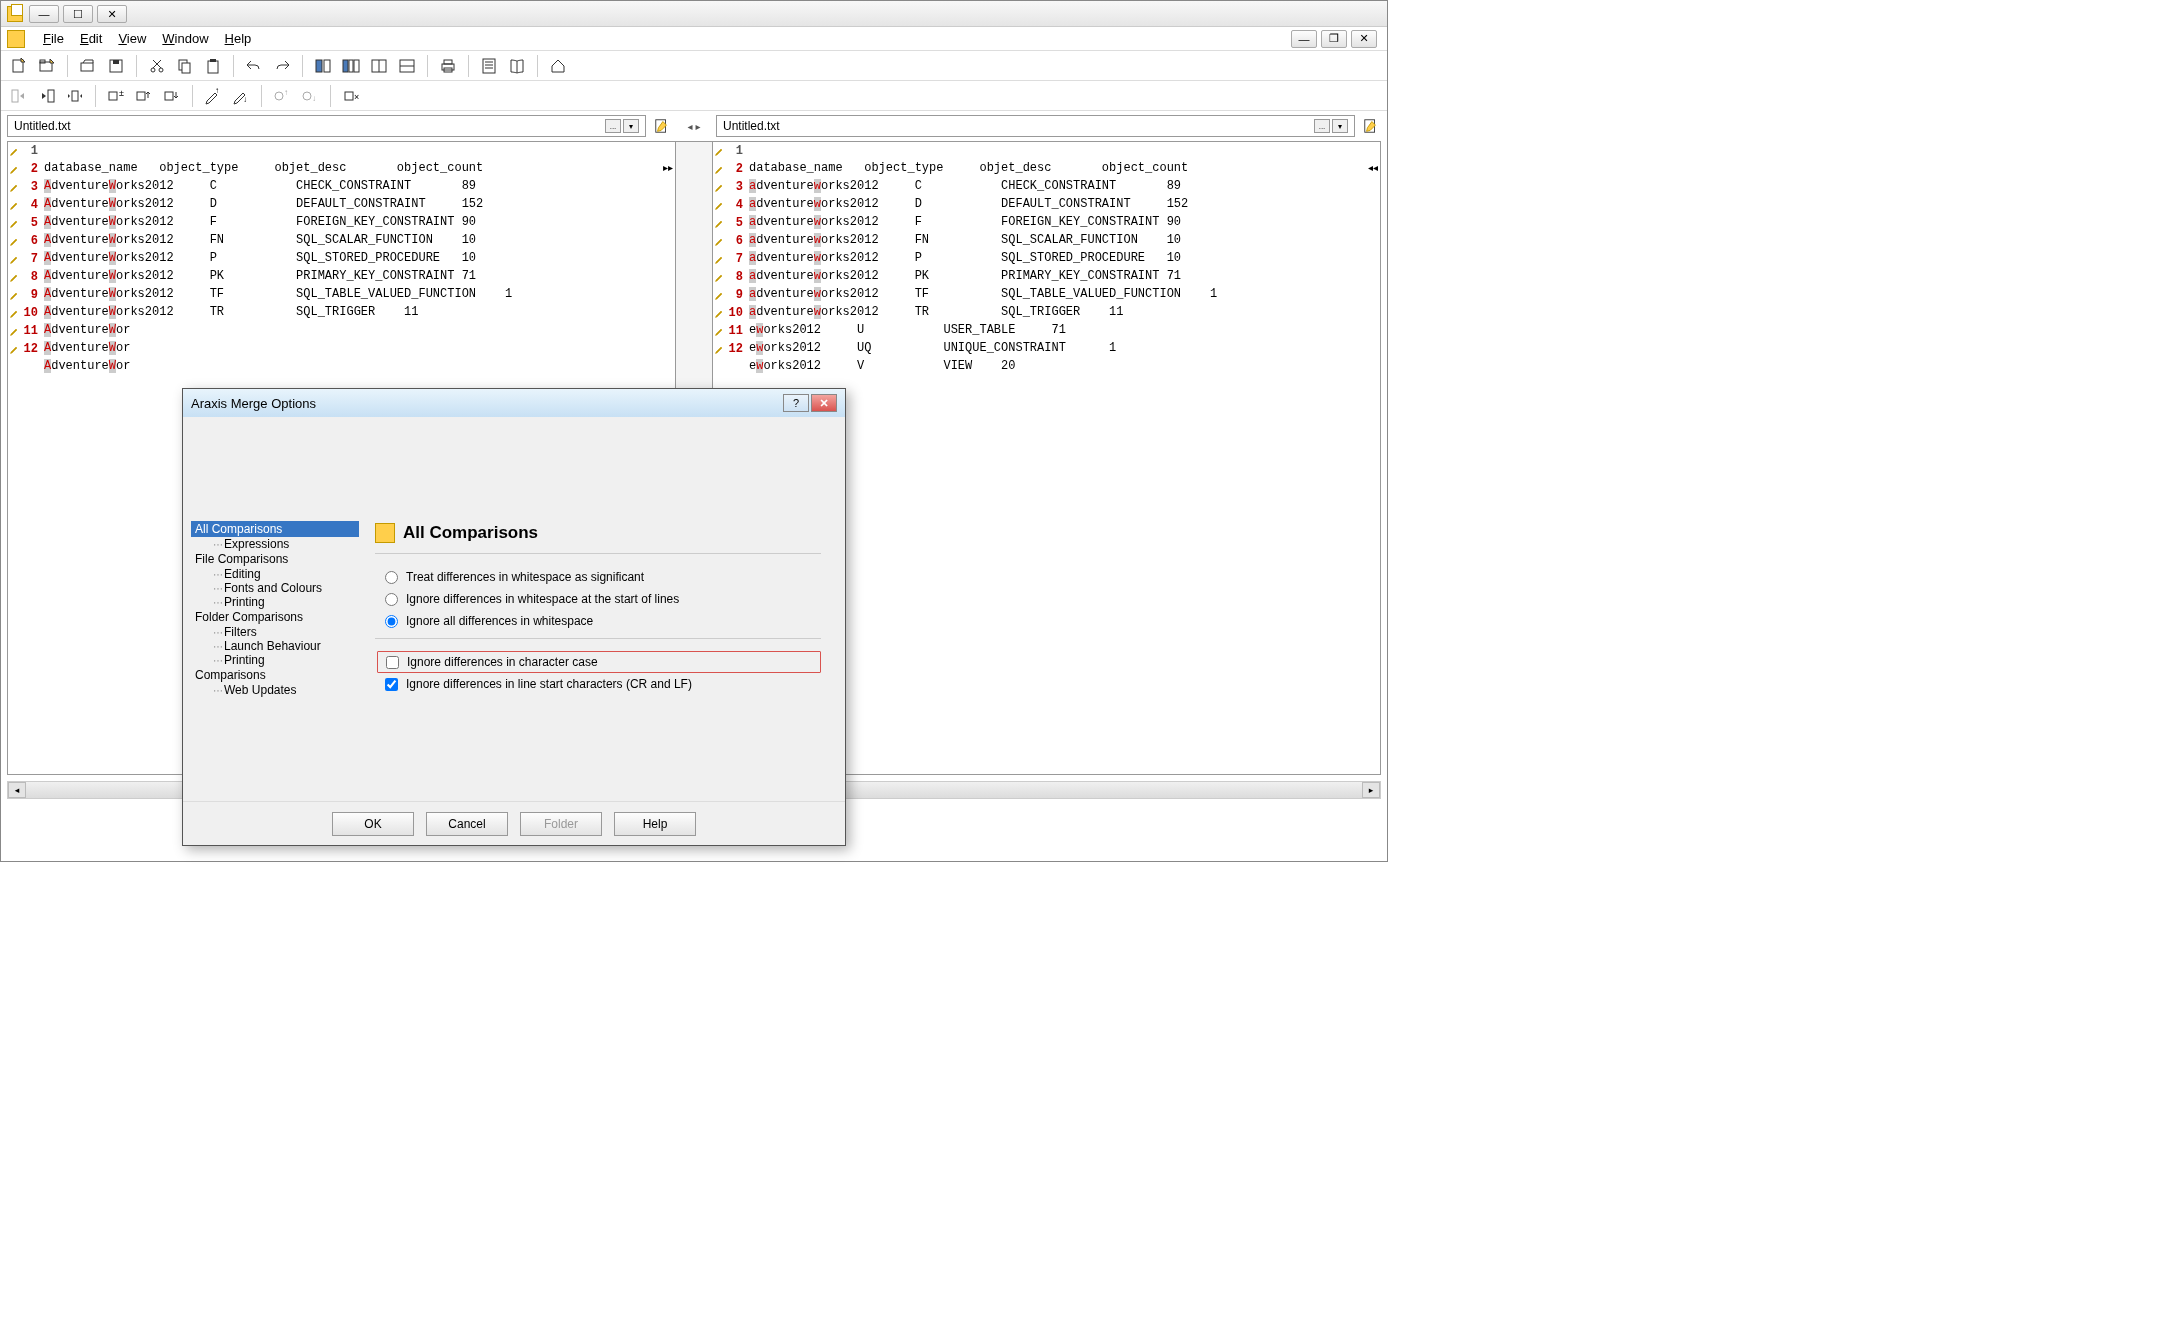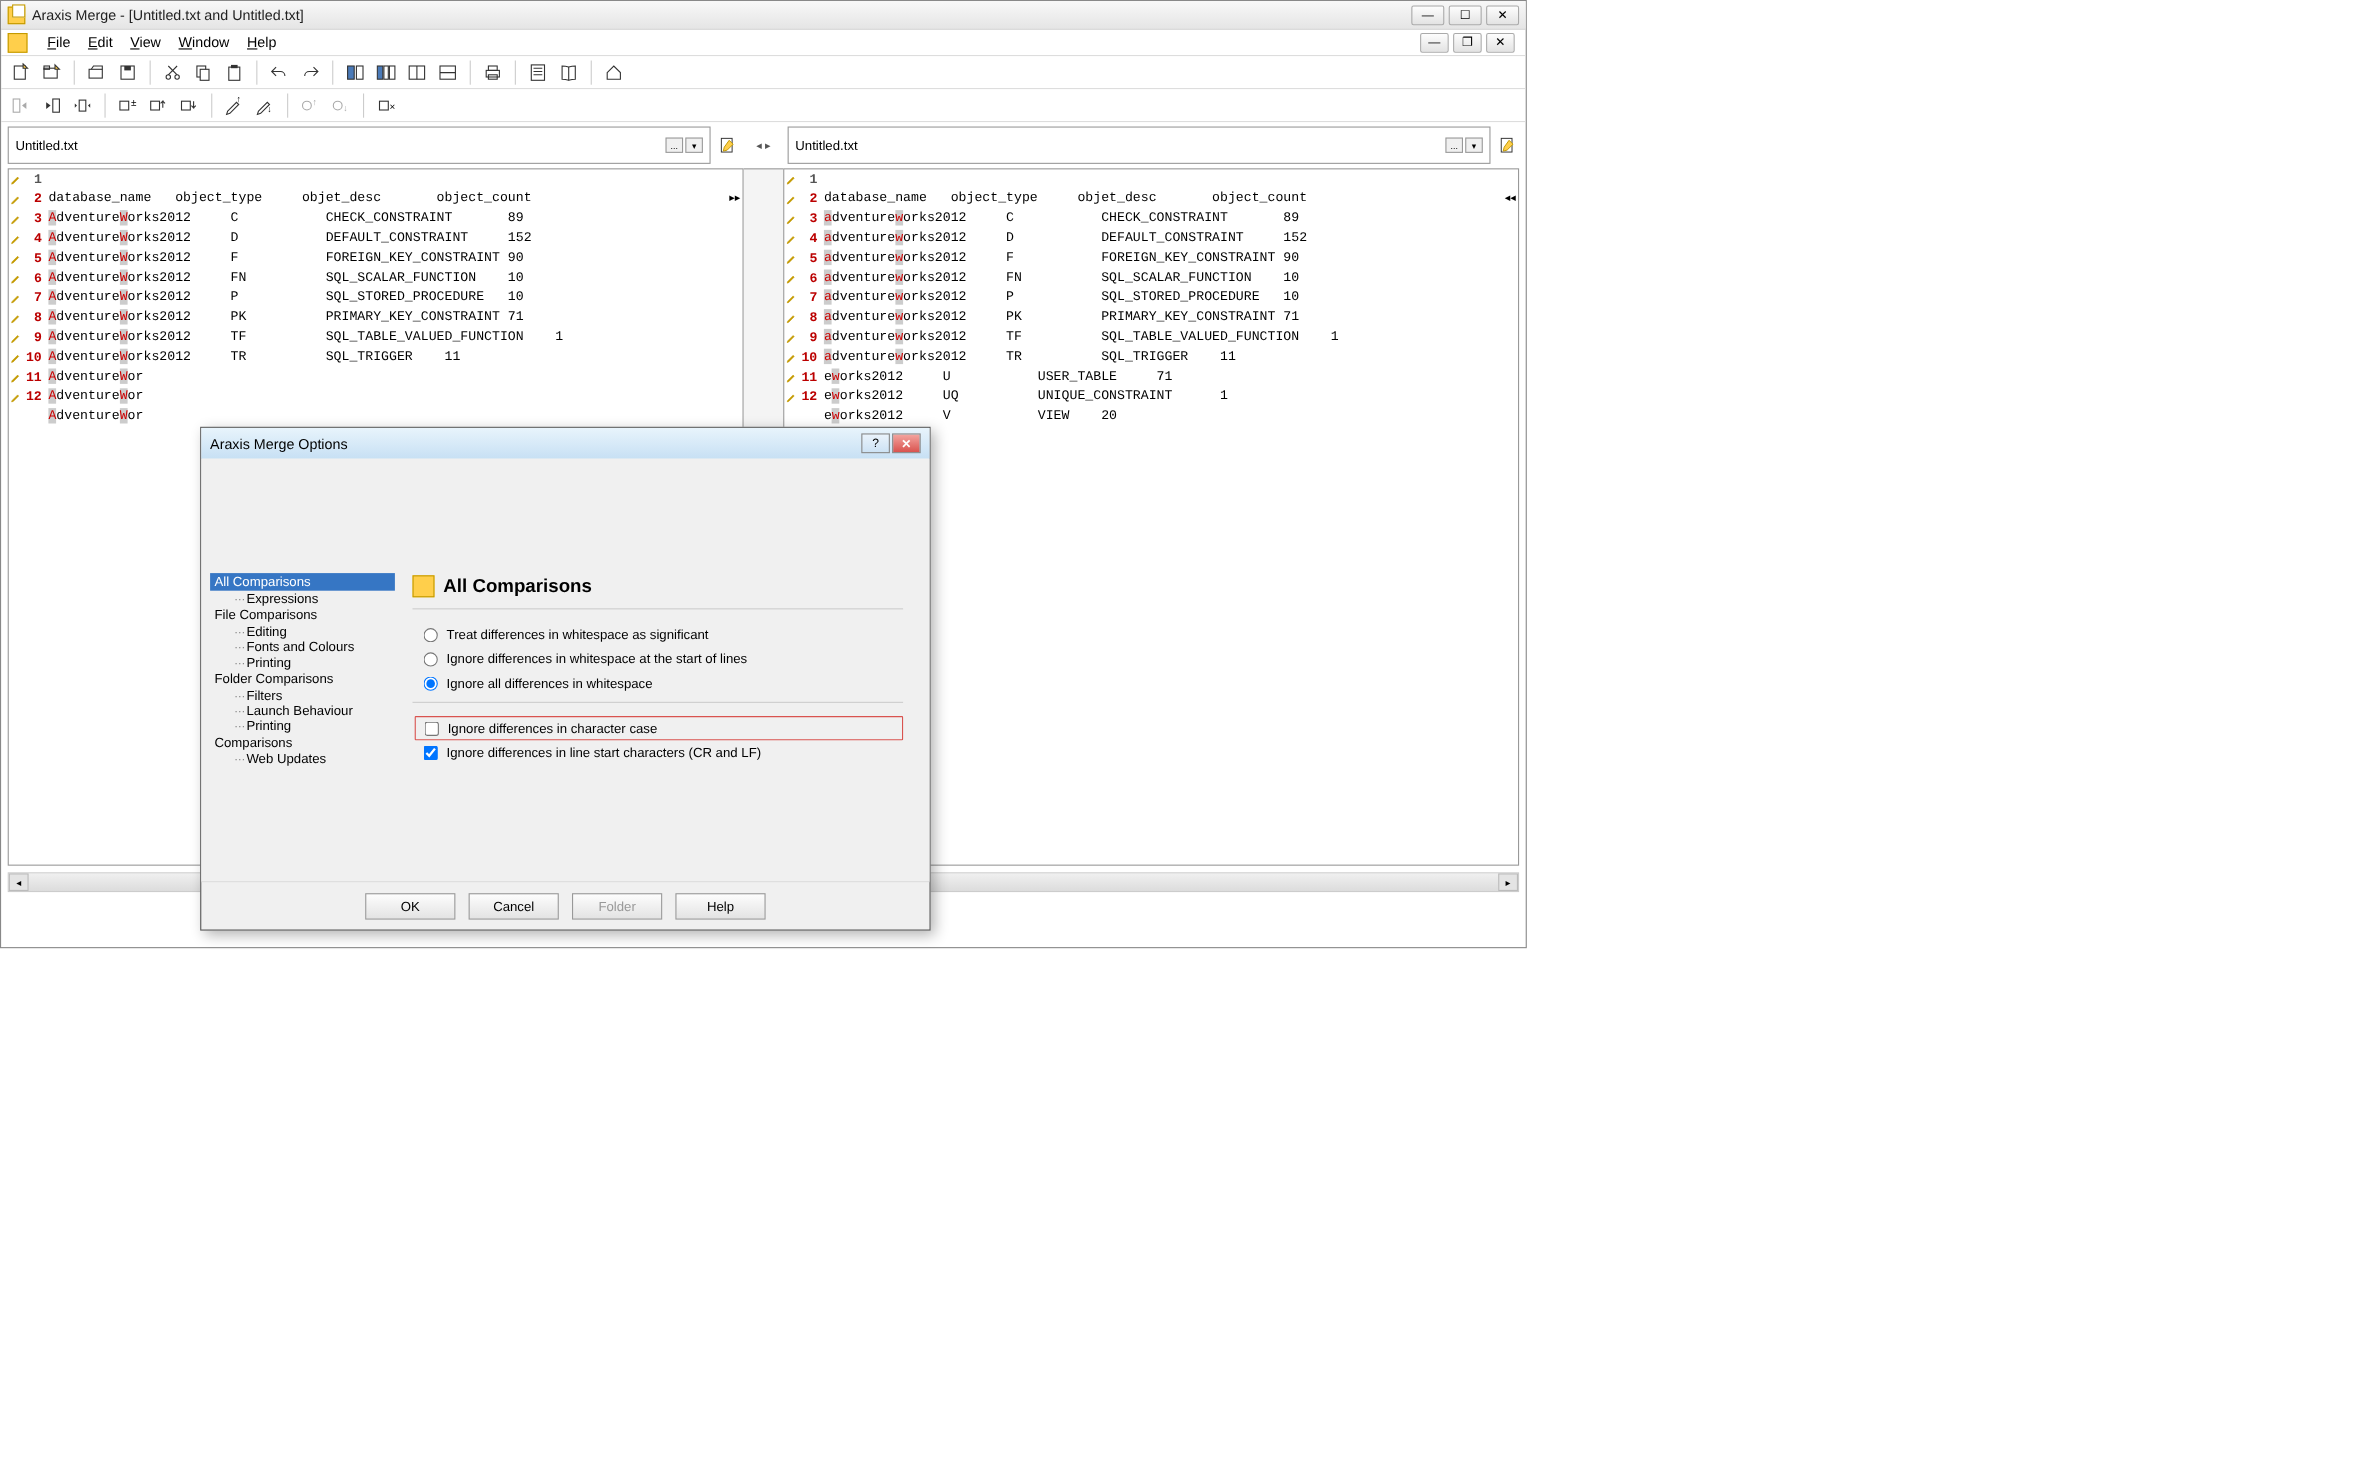--- a/index.html
+++ b/index.html
@@ -41,21 +41,21 @@
 .menubar .rbtns { margin-left:auto; display:flex; gap:4px; padding-right:4px;}
 .menubar .rbtns button { width:26px; height:18px; background:linear-gradient(#fdfdfd,#e3e3e3); border:1px solid #aaa; border-radius:2px; font-size:11px; cursor:pointer;}
 
 .toolbar { height:30px; display:flex; align-items:center; padding:0 6px; gap:4px; border-bottom:1px solid #ddd; }
 .toolbar .sep { width:1px; height:22px; background:#ccc; margin:0 4px; }
 .tbtn { width:24px; height:24px; border:1px solid transparent; background:transparent; display:flex; align-items:center; justify-content:center; cursor:pointer; }
 .tbtn svg { width:18px; height:18px; }
 
 .filebar { display:flex; gap:4px; padding:4px 6px; }
 .filepane { flex:1; display:flex; gap:6px; align-items:center; }
-.filebox { flex:1; height:34px; border:1px solid #999; background:#fff; padding:2px 6px; display:flex; align-items:center; font-size:12px; }
+.filebox { flex:1; height:22px; border:1px solid #999; background:#fff; padding:2px 6px; display:flex; align-items:center; font-size:12px; }
 .filebox .drop { margin-left:auto; display:flex; align-items:center; gap:2px; }
 .filebox .drop button { width:16px; height:14px; border:1px solid #999; background:#f0f0f0; font-size:8px; cursor:pointer; }
 .edit-icon { width:20px; height:20px; display:flex; align-items:center; justify-content:center; cursor:pointer;}
 .center-gap { width:36px; display:flex; align-items:center; justify-content:center; font-size:10px; color:#555; }
 
 .panes { display:flex; padding:0 6px 6px 6px; height:640px; }
 .pane { flex:1; border:1px solid #999; background:#fff; overflow:hidden; position:relative; }
 .pane-content { font-family: "Courier New", monospace; font-size:12px; white-space:pre; padding:0; }
 .line { display:flex; height:18px; align-items:center; }
 .gutter { width:14px; display:flex; align-items:center; justify-content:center; }
@@ -92,21 +92,20 @@
 .opt.hl-red { border:1.5px solid #d9534f; border-radius:1px; padding:3px 6px 3px 8px; margin-left:2px; }
 .btnbar { height:44px; display:flex; justify-content:center; align-items:center; gap:12px; border-top:1px solid #ddd; }
 .btnbar button { width:82px; height:24px; background:linear-gradient(#fdfdfd,#e3e3e3); border:1px solid #999; border-radius:0; cursor:pointer; font-size:12px;}
 .btnbar button:disabled { color:#999; }
 </style>
 </head>
 <body>
 
 <div class="titlebar">
   <span class="app-icon"></span>
-  <span class="title">Araxis Merge - [Untitled.txt and Untitled.txt]</span>
   <div class="win-btns">
     <button>—</button>
     <button>☐</button>
     <button>✕</button>
   </div>
 </div>
 
 <div class="menubar">
   <span class="doc-icon"></span>
   <span class="menu-item"><span class="menu-u">F</span><span>ile</span></span>

